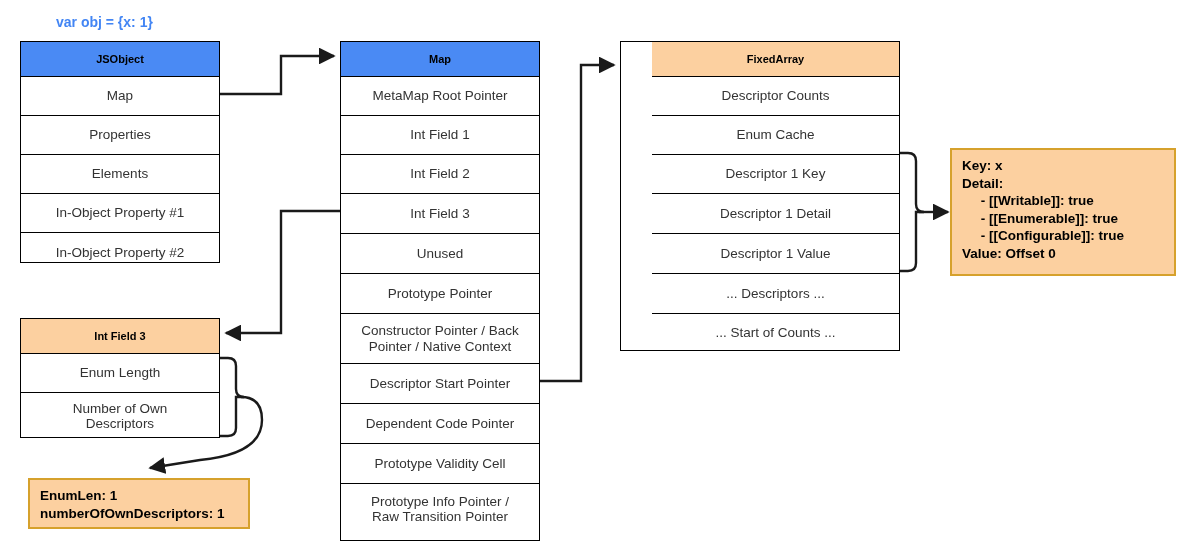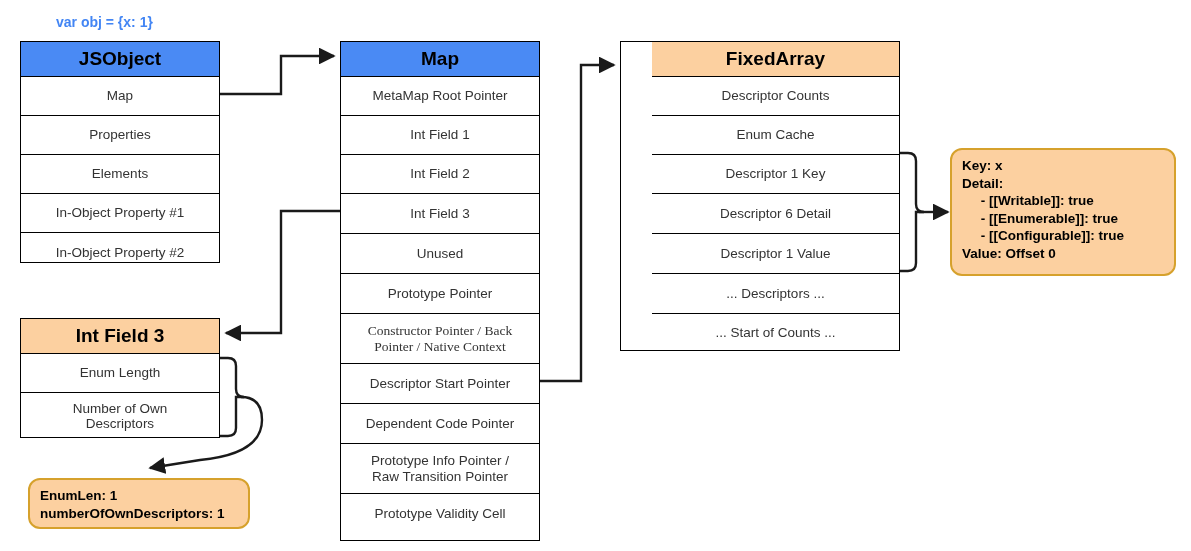--- a/index.html
+++ b/index.html
@@ -58,32 +58,32 @@
     line-height: 1.12;
     padding: 0 4px;
     white-space: pre-line;
   }
   .struct .row:last-child {
     border-bottom: none;
   }
   .struct .row.head {
     font-weight: bold;
     color: #000000;
-    font-size: 19px;
+    font-size: 11px;
   }
   .struct .row.head.blue  { background: #4a8af4; }
   .struct .row.head.orange{ background: #fcd0a0; }
 
   
   .note {
     position: absolute;
     box-sizing: border-box;
     background: #fcd0a0;
     border: 2px solid #d6a12c;
-    border-radius: 12px;
+    border-radius: 0;
     font-size: 13.5px;
     font-weight: bold;
     color: #000000;
     line-height: 1.30;
     padding: 7px 10px;
     white-space: pre;
   }
 </style>
 </head>
 <body>
@@ -124,35 +124,35 @@
   </div>
 
   <div class="struct" id="map" style="left:340px; top:33px; width:200px; height:500px;">
     <div class="row head blue" style="height:35px;">Map</div>
     <div class="row" style="height:39px;">MetaMap Root Pointer</div>
     <div class="row" style="height:39px;">Int Field 1</div>
     <div class="row" style="height:39px;">Int Field 2</div>
     <div class="row" style="height:40px;">Int Field 3</div>
     <div class="row" style="height:40px;">Unused</div>
     <div class="row" style="height:40px;">Prototype Pointer</div>
-    <div class="row" style="height:50px;font-family:Liberation Serif, serif;">Constructor Pointer / Back
+    <div class="row" style="height:50px;">Constructor Pointer / Back
 Pointer / Native Context</div>
     <div class="row" style="height:40px;">Descriptor Start Pointer</div>
     <div class="row" style="height:40px;">Dependent Code Pointer</div>
+    <div class="row" style="height:40px;">Prototype Validity Cell</div>
     <div class="row" style="height:50px;">Prototype Info Pointer /
 Raw Transition Pointer</div>
-    <div class="row" style="height:40px;">Prototype Validity Cell</div>
   </div>
 
   <div class="struct" id="fixedarray" style="left:620px; top:33px; width:280px; height:310px;padding-left:31px;">
     <div class="row head orange" style="height:35px;">FixedArray</div>
     <div class="row" style="height:39px;">Descriptor Counts</div>
     <div class="row" style="height:39px;text-align:center;">Enum Cache</div>
     <div class="row" style="height:39px;">Descriptor 1 Key</div>
-    <div class="row" style="height:40px;">Descriptor 6 Detail</div>
+    <div class="row" style="height:40px;">Descriptor 1 Detail</div>
     <div class="row" style="height:40px;">Descriptor 1 Value</div>
     <div class="row" style="height:40px;">... Descriptors ...</div>
     <div class="row" style="height:38px;">... Start of Counts ...</div>
   </div>
 
   <div class="struct" id="intfield3" style="left:20px; top:310px; width:200px; height:120px;">
     <div class="row head orange" style="height:35px;">Int Field 3</div>
     <div class="row" style="height:39px;">Enum Length</div>
     <div class="row" style="height:46px;">Number of Own
 Descriptors</div>

